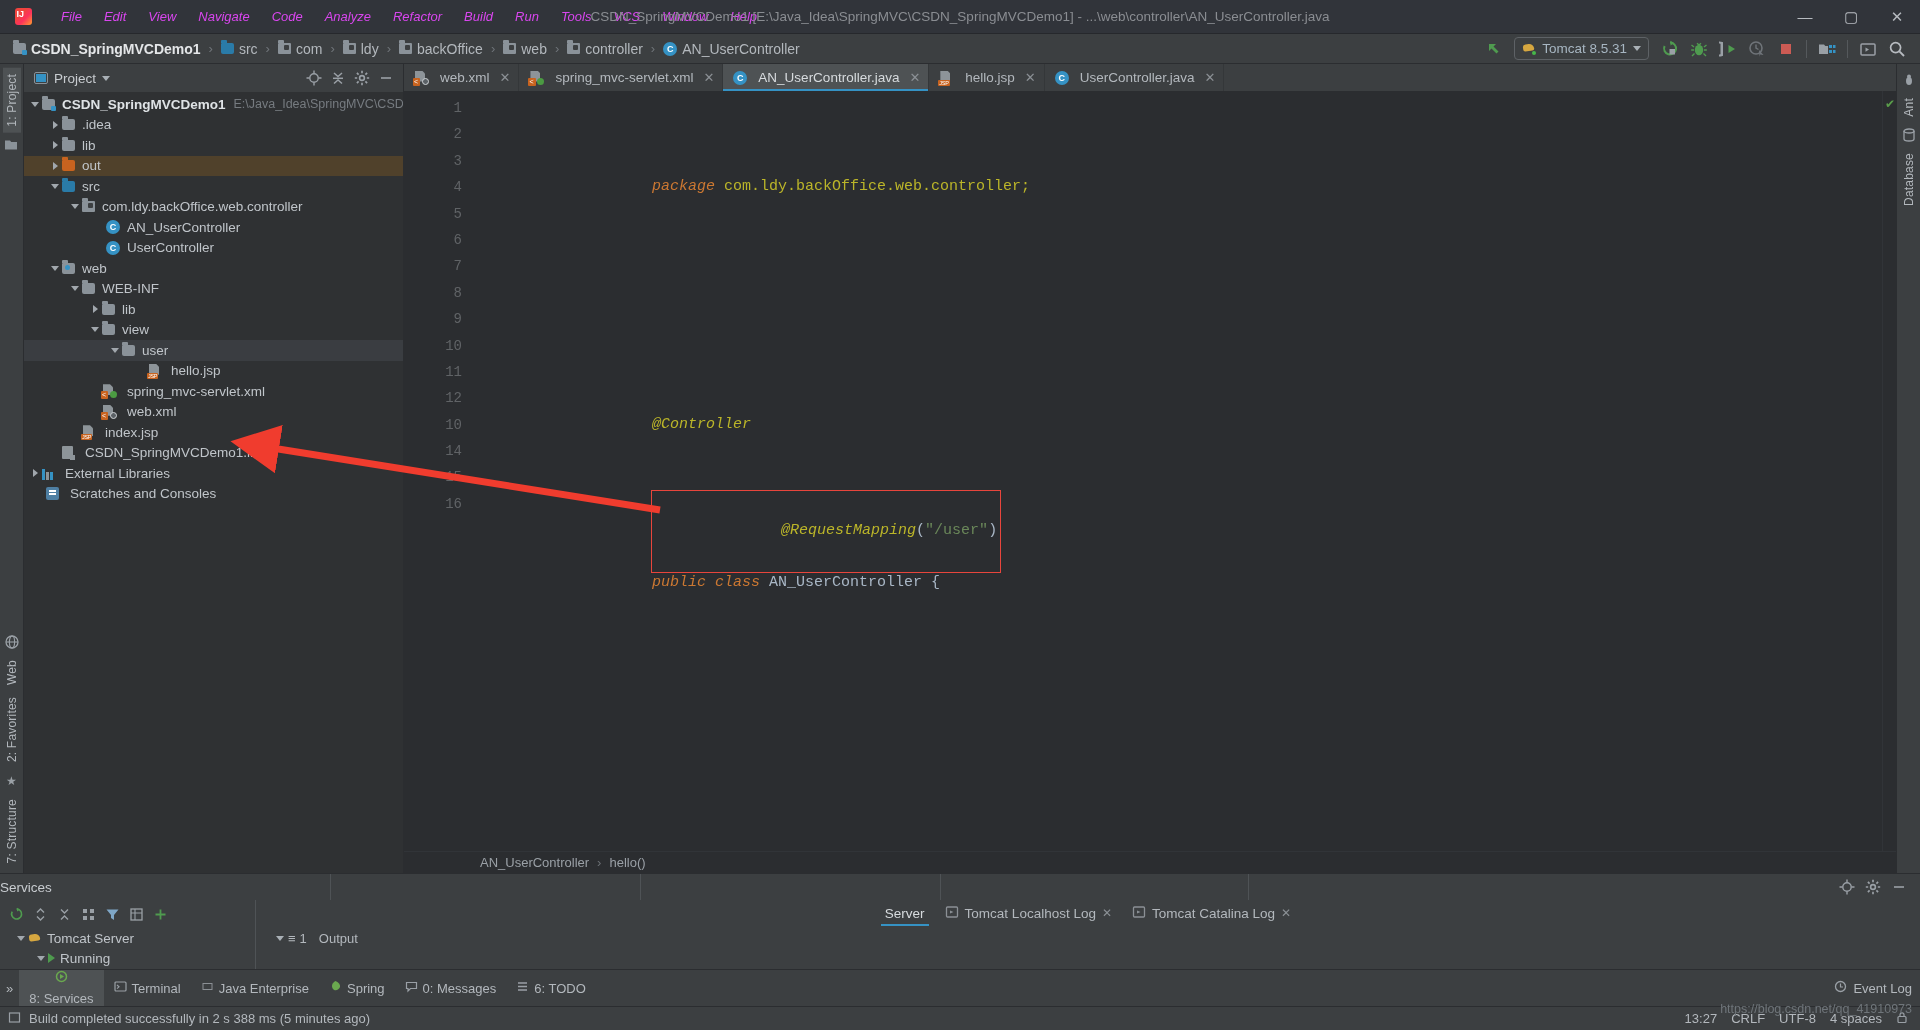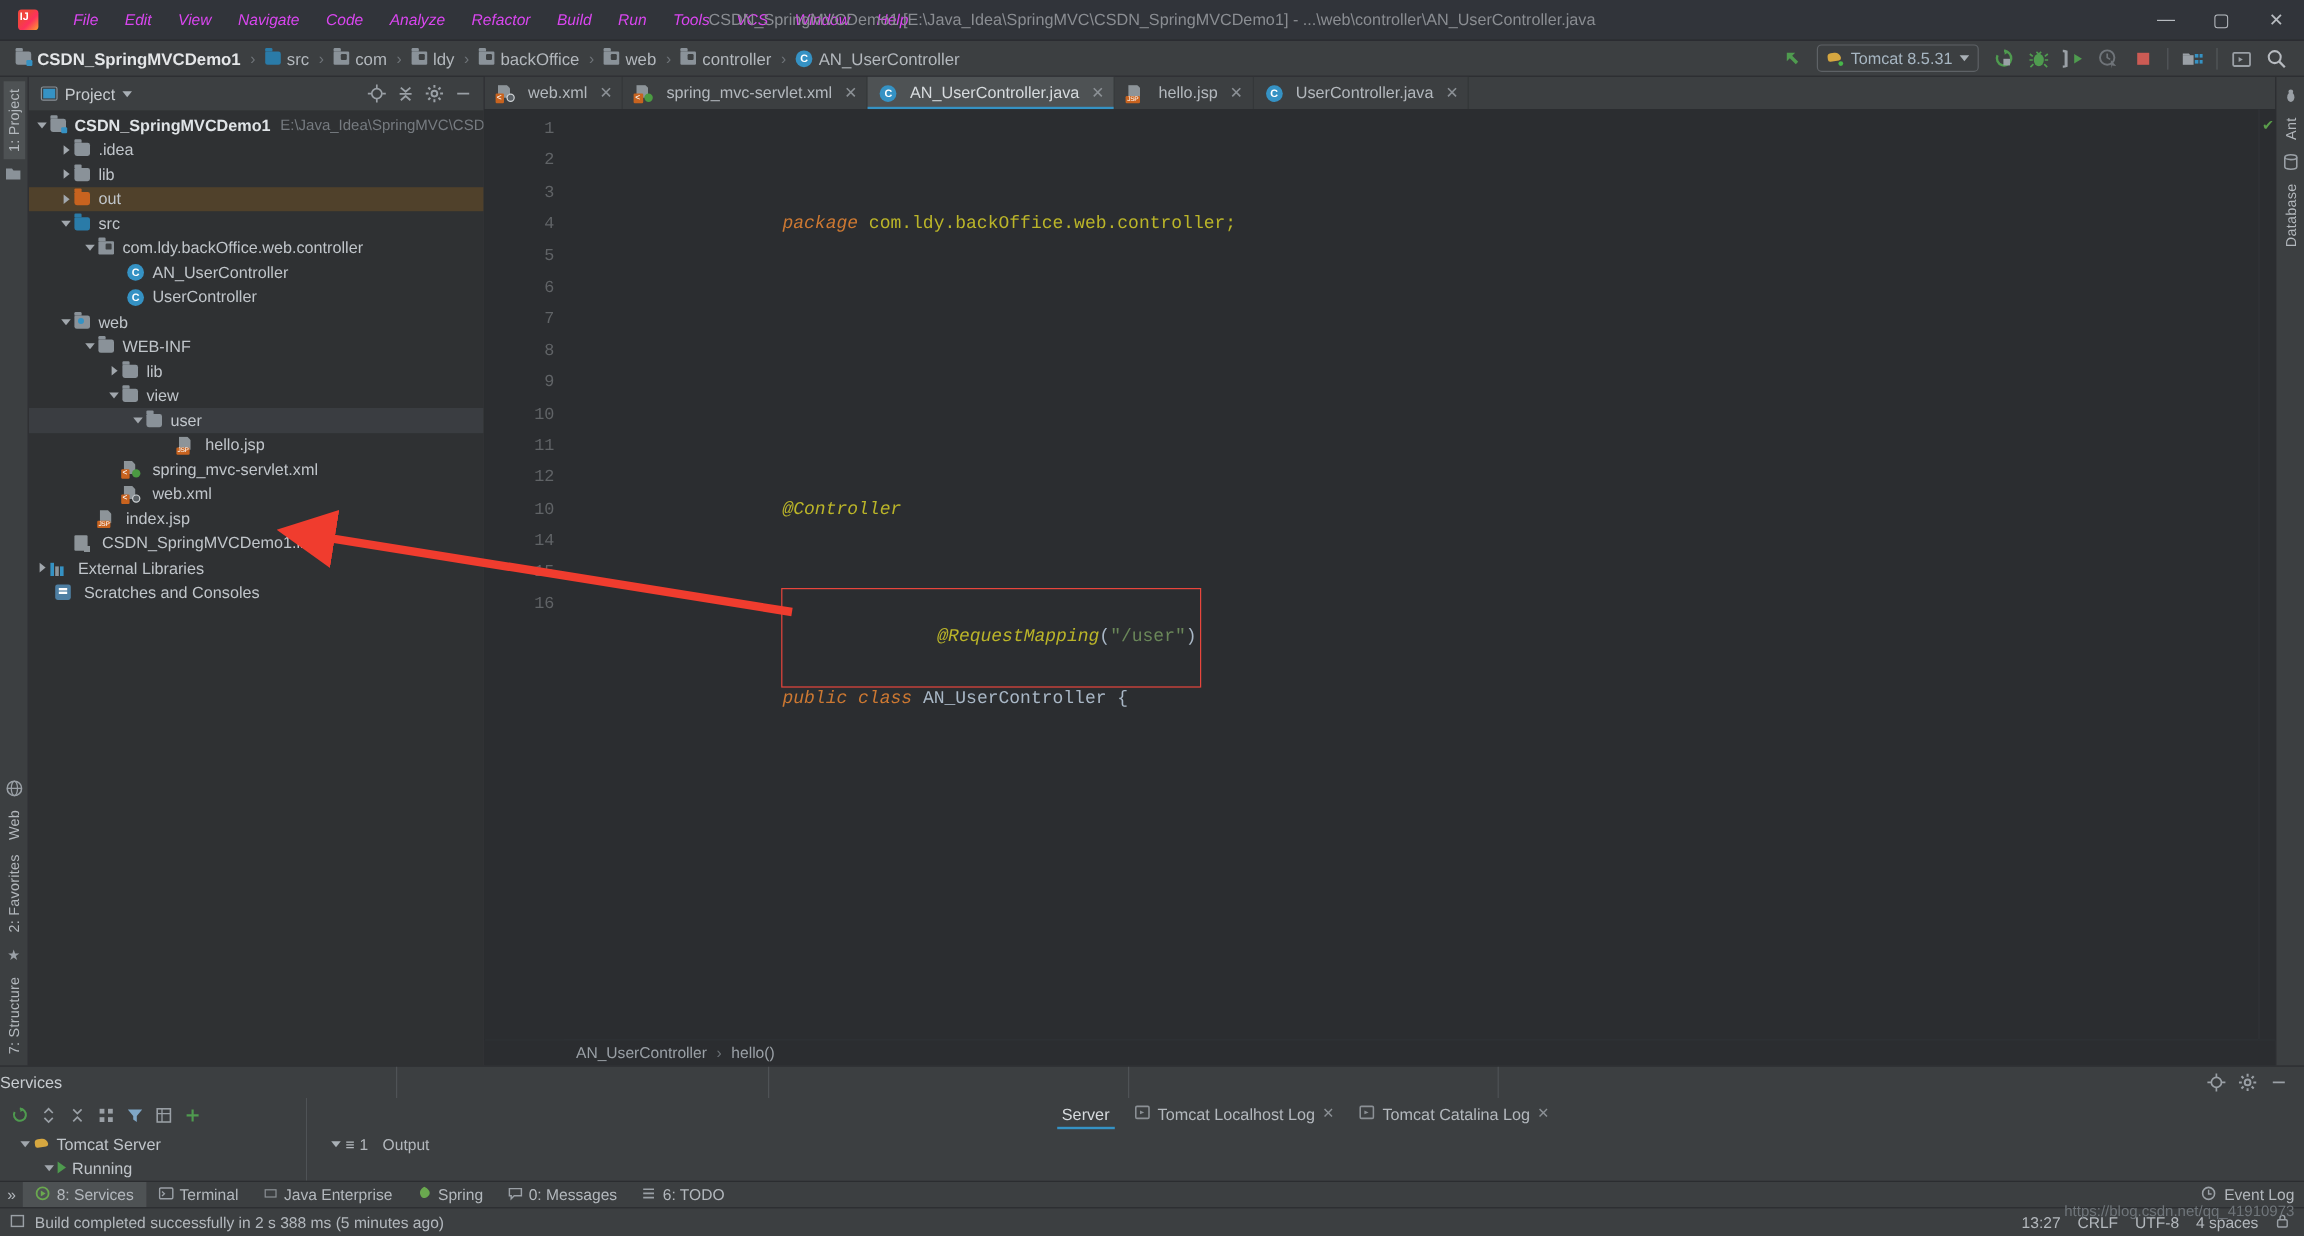--- a/index.html
+++ b/index.html
@@ -165,21 +165,21 @@
   .svc-tab.active { color:#d7dbde; }
   .svc-tab.active::after{content:"";position:absolute;left:6px;right:6px;bottom:0;height:2px;background:#3592c4;}
   .svc-tab .x{ color:#8b9095; font-size:12px;}
   .svc-sub { display:flex; align-items:center; height:24px; padding-left:6px; gap:12px;}
   .svc-sub-item { color:#b3b8bd; font-size:13px; display:flex; align-items:center; gap:4px;}
   .run-tri { width:0;height:0;border-left:7px solid #4e9a4e;border-top:5px solid transparent;border-bottom:5px solid transparent;}
 
   
   .bottom-bar { flex:0 0 22px; background:#3c3f41; display:flex; align-items:center; border-top:1px solid #2b2d30; }
   .bb-item { display:flex; align-items:center; gap:5px; padding:0 10px; color:#b3b8bd; font-size:13px; height:100%;}
-  .bb-item.active { background:#4e5254; }
+  .bb-item.active { background:#4e5254;flex-direction:column; }
   .bb-right { margin-left:auto; display:flex; align-items:center; padding-right:8px; gap:6px; color:#b3b8bd; font-size:13px;}
 
   
   .statusbar { flex:0 0 24px; background:#3c3f41; display:flex; align-items:center; border-top:1px solid #2b2d30; position:relative;}
   .sb-left { display:flex; align-items:center; gap:8px; padding-left:8px; color:#b3b8bd; font-size:13px;}
   .sb-right { margin-left:auto; display:flex; align-items:center; gap:14px; padding-right:12px; color:#b3b8bd; font-size:13px;}
   .watermark { position:absolute; right:8px; bottom:14px; color:#6f757a; font-size:12.5px; }
 
   
   .arrow-svg { position:absolute; left:0; top:0; pointer-events:none; }

